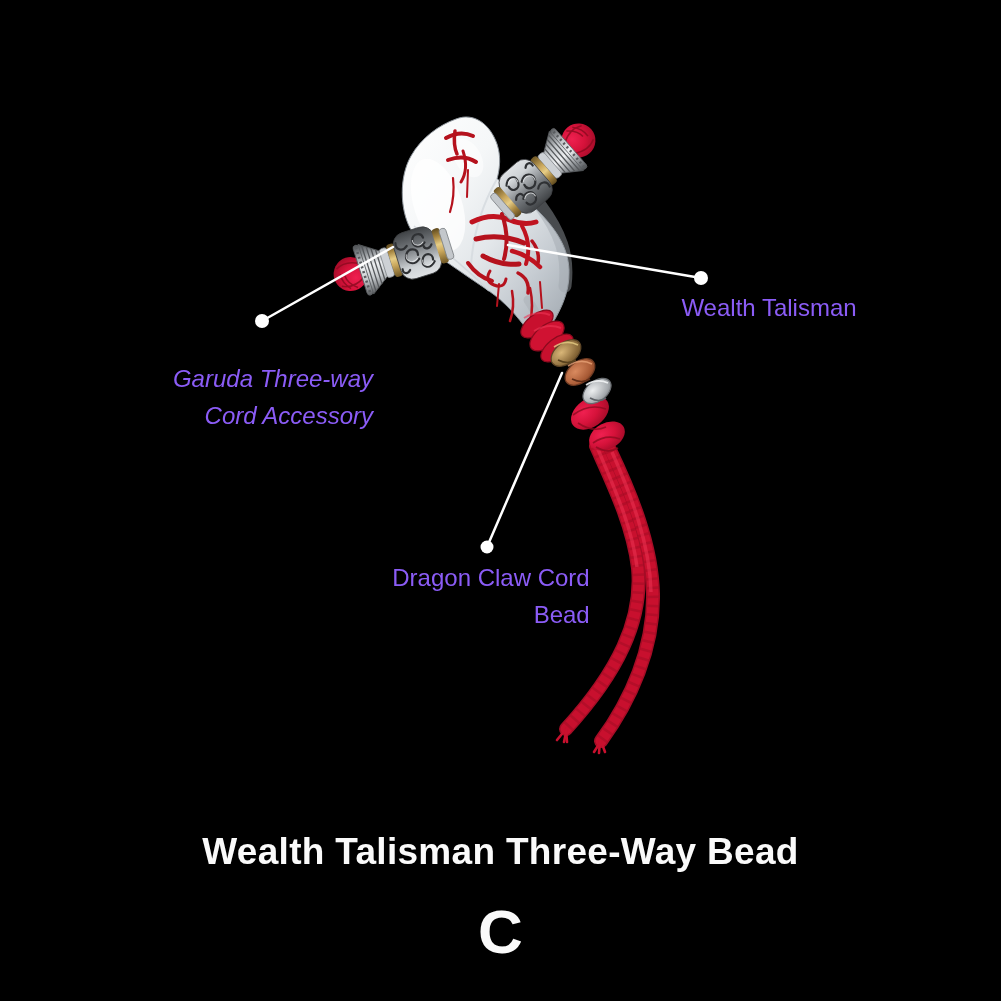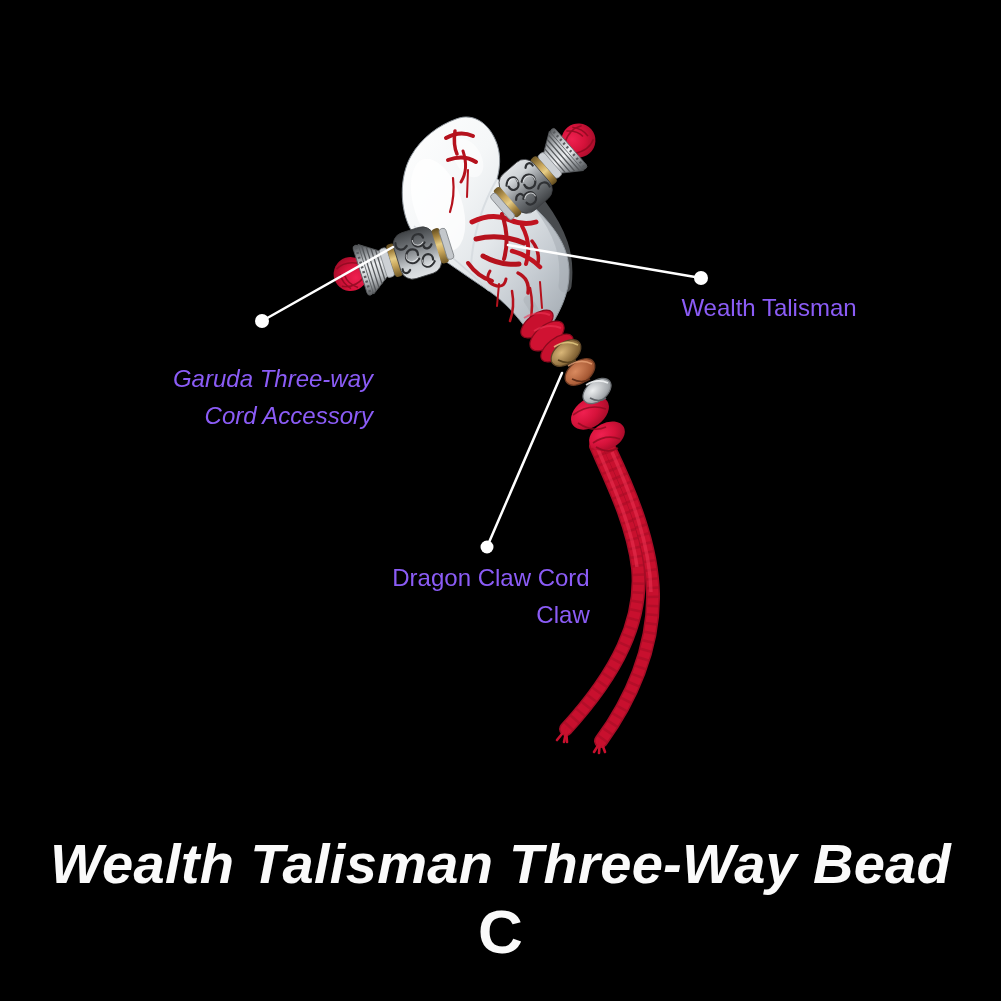--- a/index.html
+++ b/index.html
@@ -11,21 +11,21 @@
   .callout{
     position:absolute;color:#8b5cf6;text-align:right;
     font-size:24px;line-height:37px;font-weight:400;
     transform:translateX(-50%);white-space:nowrap;
   }
   #callout-garuda{left:273px;top:360px;font-style:italic;}
   #callout-wealth{left:769px;top:289px;}
   #callout-dragon{left:443px;top:559px;margin-left:48px;}
   .footer-title{
     position:absolute;left:0;width:100%;top:831px;text-align:center;
-    font-size:56px;font-weight:700;color:#fafafa;letter-spacing:.3px;font-style:italic;
+    font-size:37px;font-weight:700;color:#fafafa;letter-spacing:.3px;
   }
   .variant-letter{
     position:absolute;left:0;width:100%;top:896px;text-align:center;
     font-size:62px;font-weight:700;color:#fafafa;
   }
 </style>
 </head>
 <body>
 
 <div class="stage">
@@ -245,19 +245,19 @@
     <div>Garuda Three-way</div>
     <div>Cord Accessory</div>
   </div>
 
   <div class="callout" id="callout-wealth">
     <div>Wealth Talisman</div>
   </div>
 
   <div class="callout" id="callout-dragon">
     <div>Dragon Claw Cord</div>
-    <div>Claw</div>
+    <div>Bead</div>
   </div>
 
   <div class="footer-title">Wealth Talisman Three-Way Bead</div>
   <div class="variant-letter">C</div>
 
 </div>
 
 </body></html>

